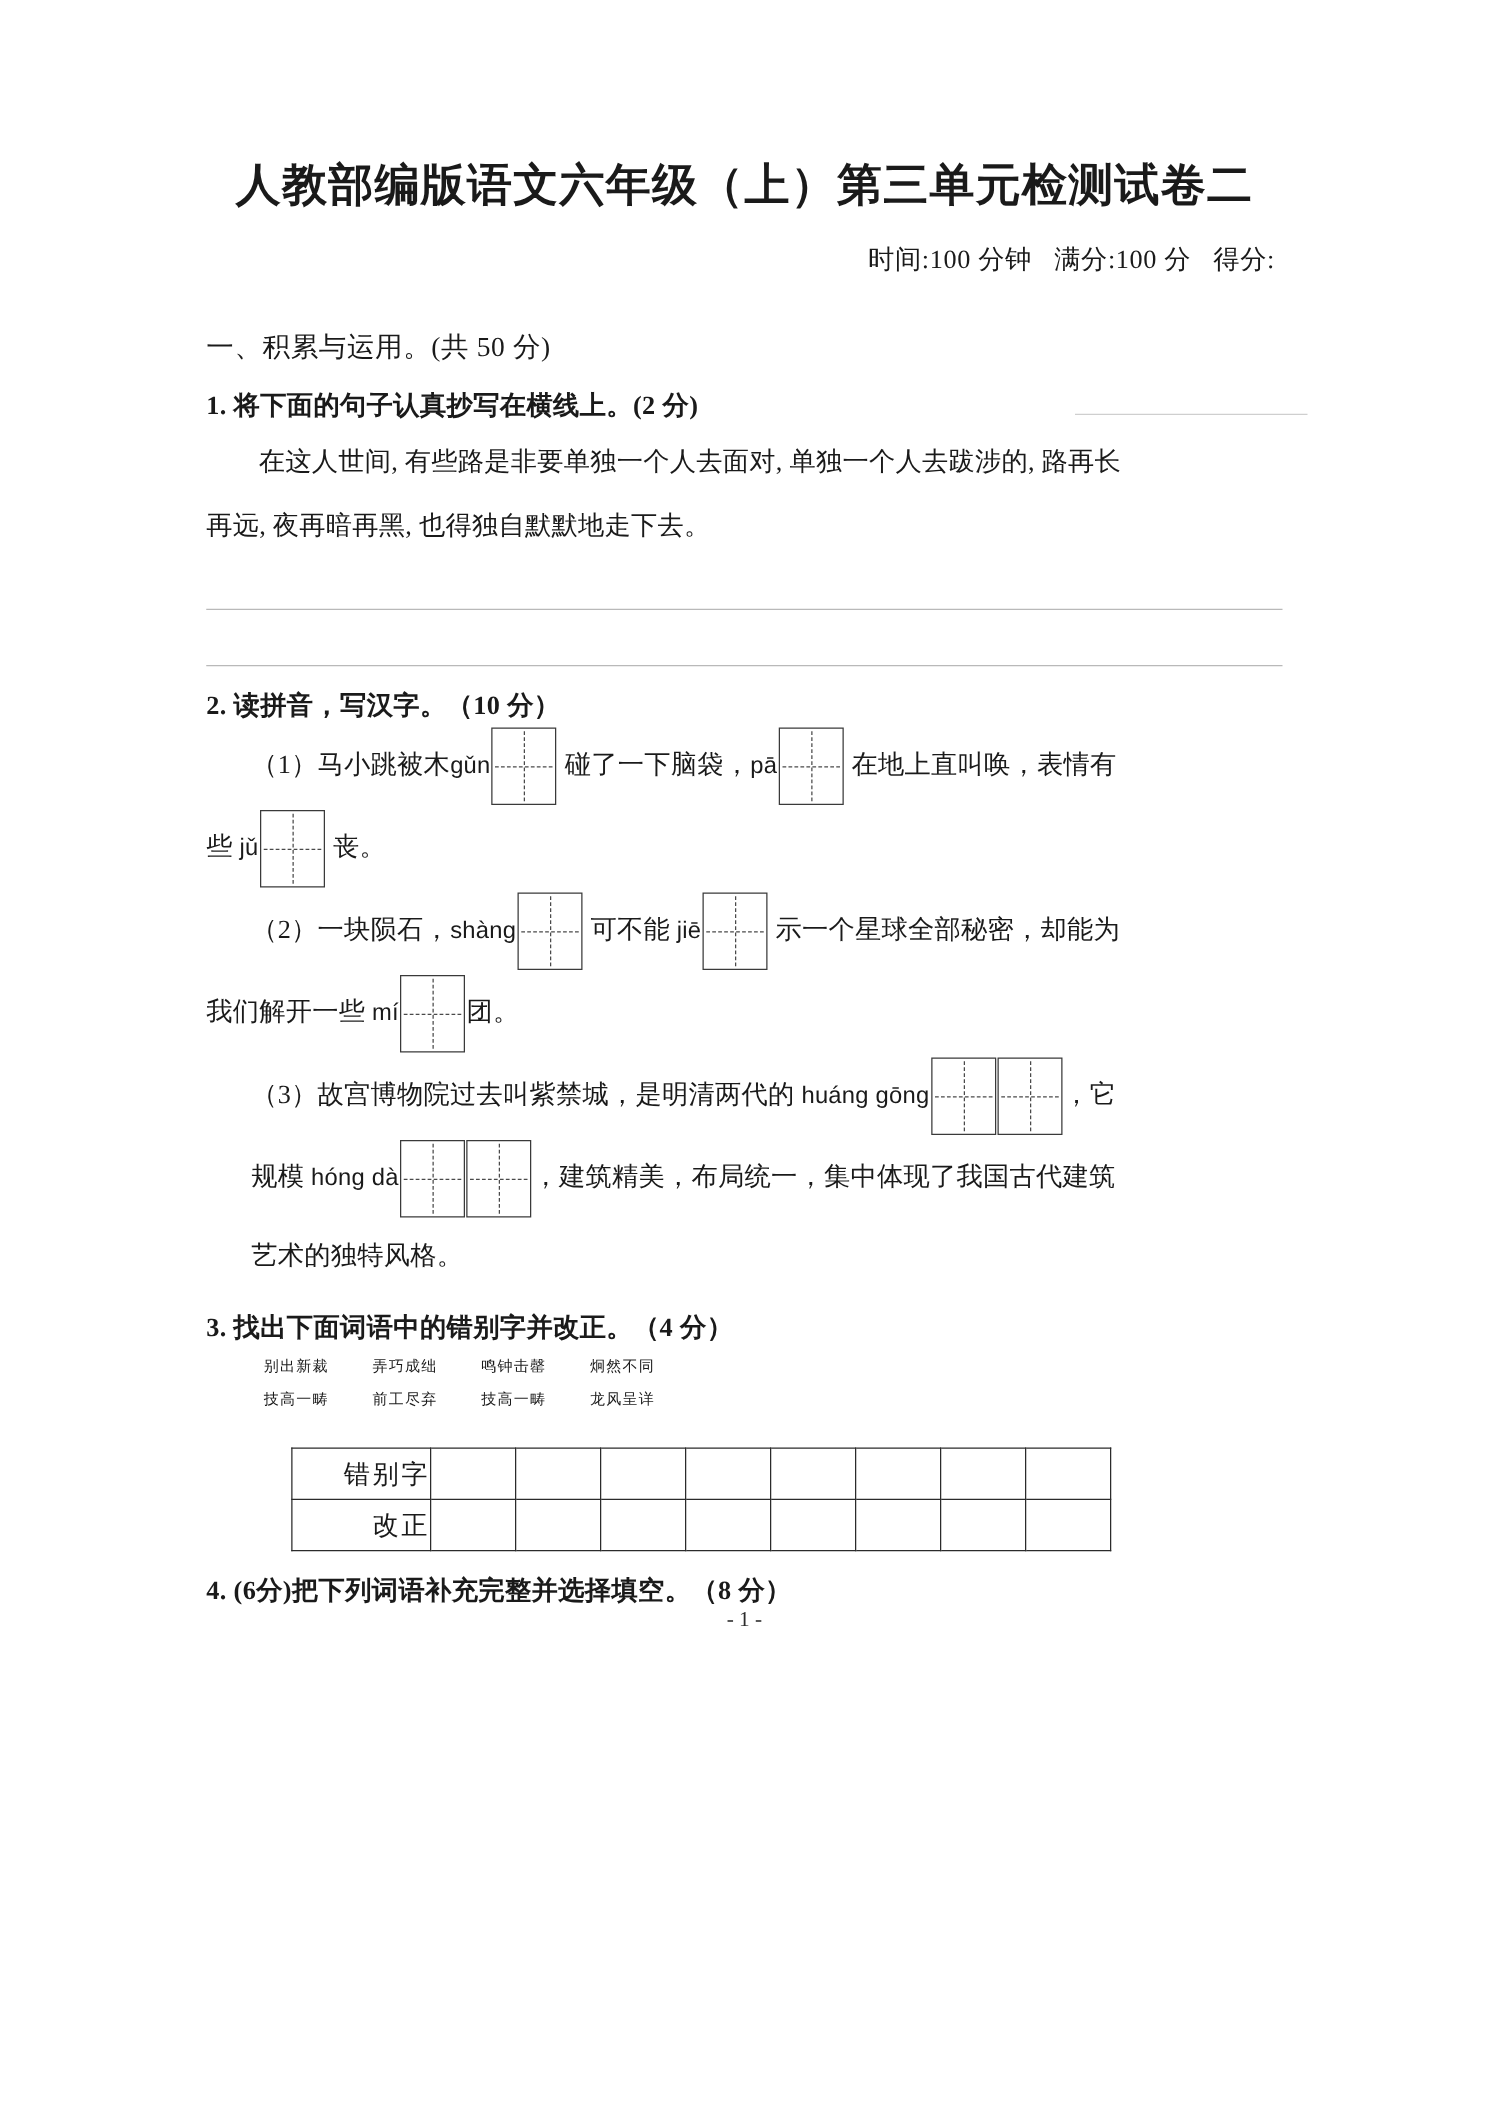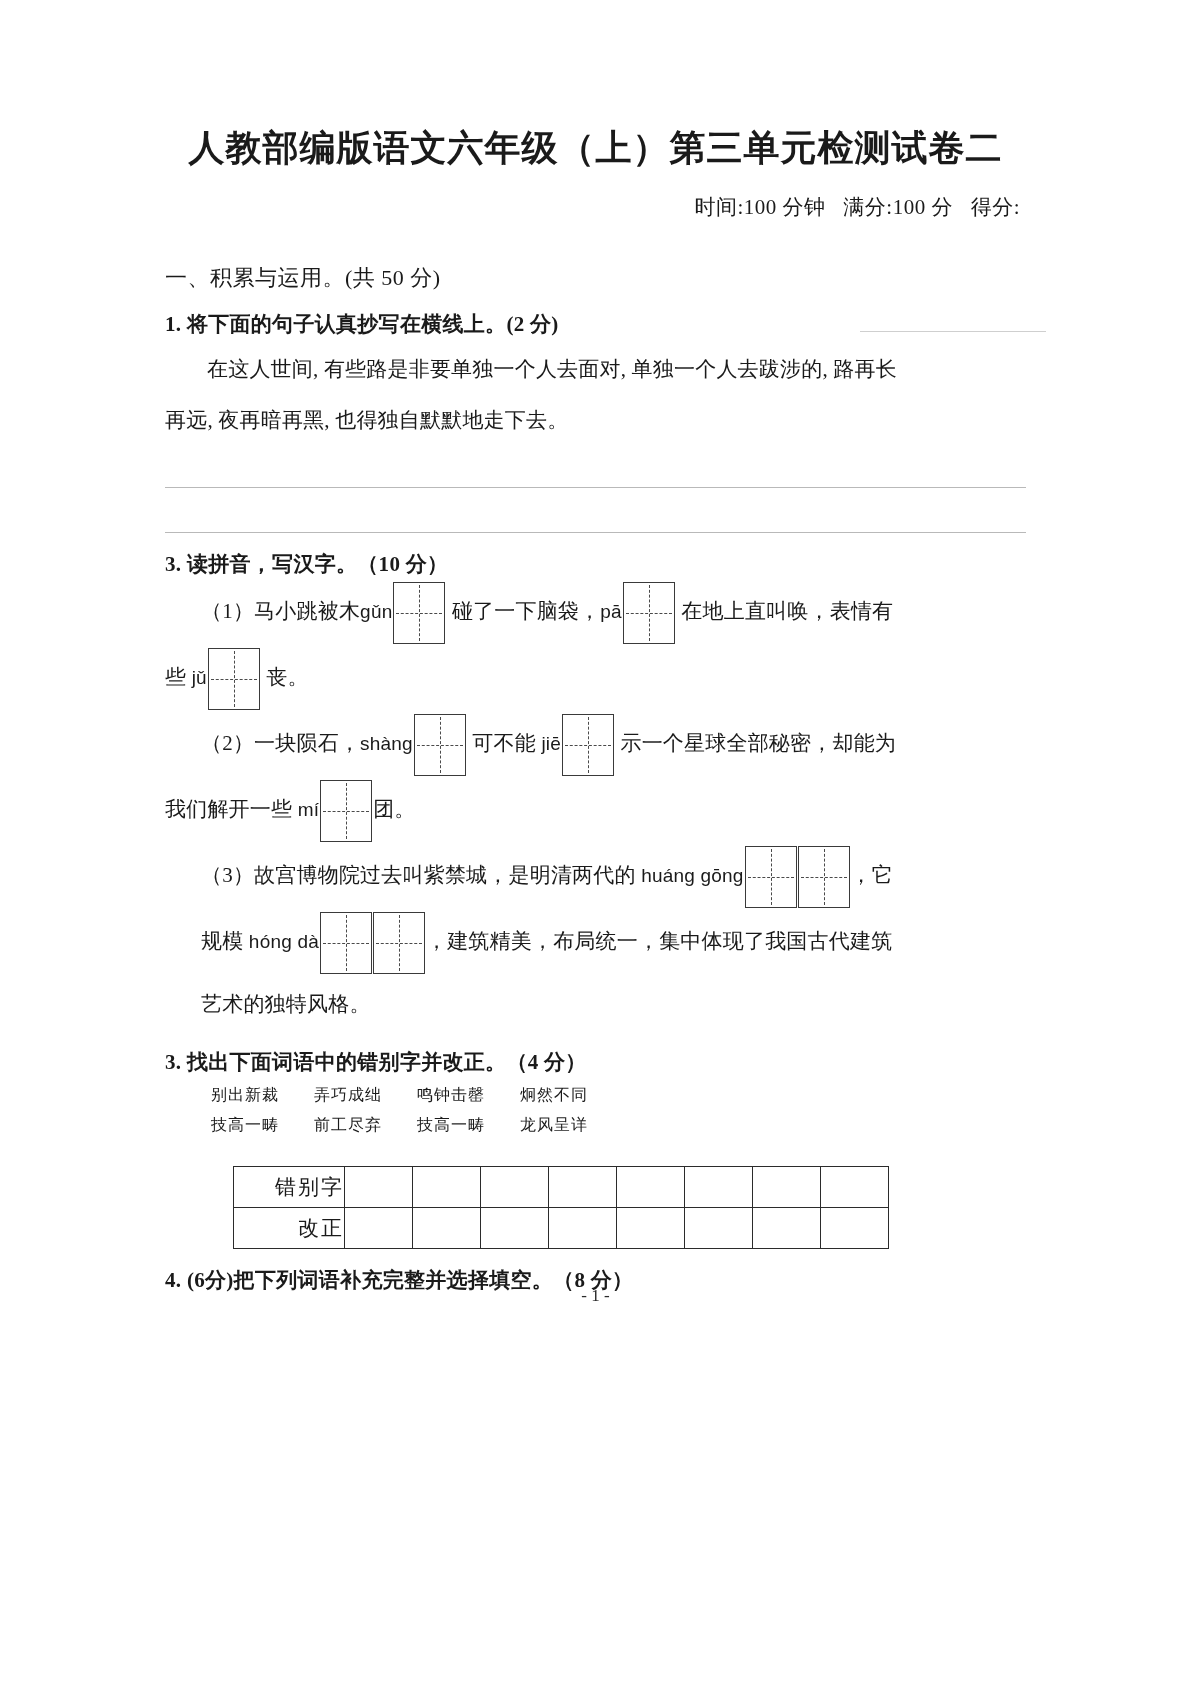--- a/index.html
+++ b/index.html
@@ -115,21 +115,21 @@
     margin-top: 4px;
   }
   .pyline.indent { text-indent: 36px; }
   .py {
     font-family: "Liberation Sans", "DejaVu Sans", sans-serif;
     font-size: 19px;
   }
 
   
   .idiom-row {
-    font-size: 16px;
+    font-size: 12px;
     margin-top: 9px;
     padding-left: 46px;
     letter-spacing: 1px;
   }
   .idiom-row span { display: inline-block; margin-right: 35px; }
 
   
   .corr-table {
     border-collapse: collapse;
     margin-top: 30px;
@@ -175,21 +175,21 @@
 
   <div class="section-head">一、积累与运用。(共 50 分)</div>
 
   <div class="q-title">1. 将下面的句子认真抄写在横线上。(2 分)</div>
   <div class="shortrule"></div>
   <div class="para">在这人世间, 有些路是非要单独一个人去面对, 单独一个人去跋涉的, 路再长</div>
   <div class="para noindent">再远, 夜再暗再黑, 也得独自默默地走下去。</div>
   <div class="ruleline"></div>
   <div class="ruleline second"></div>
 
-  <div class="q-title">3. 读拼音，写汉字。（10 分）</div>
+  <div class="q-title">2. 读拼音，写汉字。（10 分）</div>
 
   <div class="pyline indent">
     <span>（1）马小跳被木</span><span class="py">gǔn</span><span class="tzg"></span>
     <span>碰了一下脑袋，</span><span class="py">pā</span><span class="tzg"></span>
     <span>在地上直叫唤，表情有</span>
   </div>
   <div class="pyline">
     <span>些</span>
     <span class="py">jǔ</span><span class="tzg"></span>
     <span>丧。</span>

